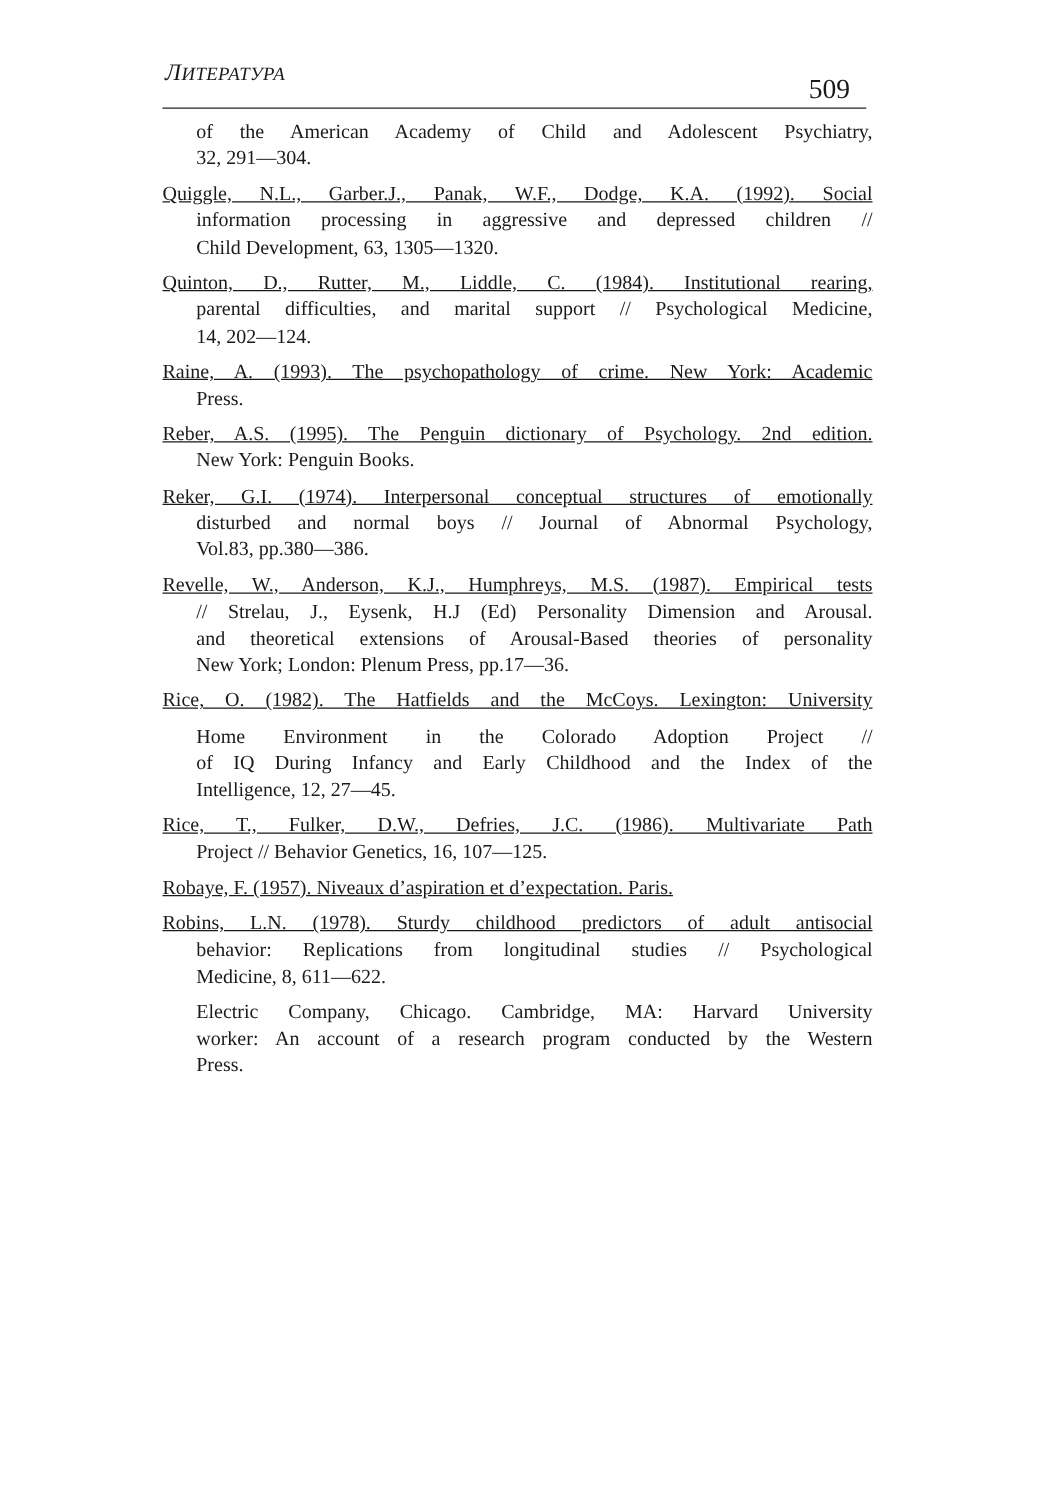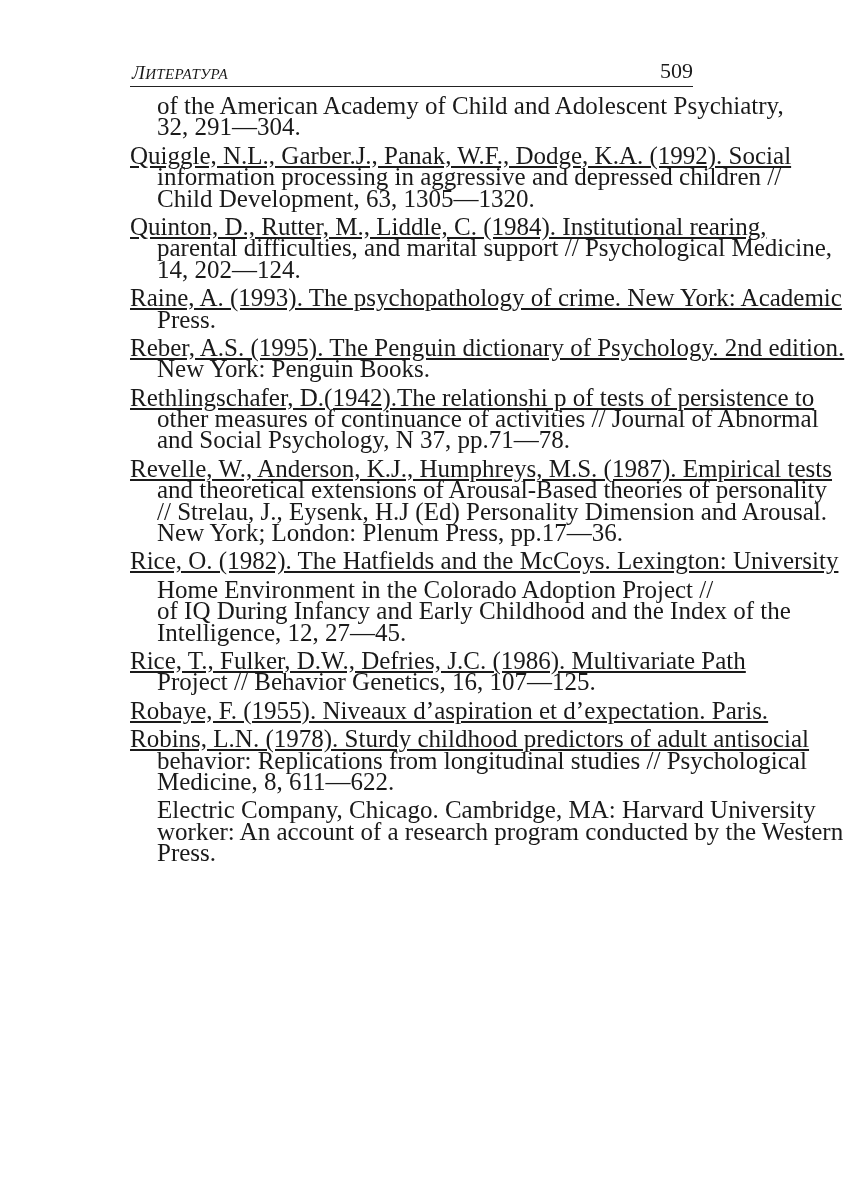--- a/index.html
+++ b/index.html
@@ -11,35 +11,35 @@
     font-family: "Liberation Serif", "DejaVu Serif", serif;
     color: #1a1a1a;
   }
   .page-header {
     position: absolute;
     left: 130px; top: 48px;
     width: 563px; height: 38px;
     border-bottom: 1.5px solid #222;
   }
   .running-title {
-    position: absolute; left: 2px; bottom: 2px;
+    position: absolute; left: 2px; bottom: 16px;
     font-style: italic;
     font-size: 19px;
     letter-spacing: 0.3px;
   }
   .running-title .sc { font-size: 15px; }
   .page-number {
-    position: absolute; right: 0; bottom: 2px;
+    position: absolute; right: 13px; bottom: 2px;
     font-size: 22px;
   }
   .refs {
     position: absolute;
     left: 130px; top: 95px;
     width: 568px;
-    font-size: 25px;
+    font-size: 16px;
     line-height: 21.4px;
   }
   .ref {
     margin-bottom: 7px;
     padding-left: 27px;
   }
   .ref .line {
     display: block;
     text-align: justify;
     text-align-last: justify;
@@ -75,44 +75,44 @@
     </div>
     <div class="ref">
       <span class="line first">Raine, A. (1993). The psychopathology of crime. New York: Academic</span>
       <span class="line last">Press.</span>
     </div>
     <div class="ref">
       <span class="line first">Reber, A.S. (1995). The Penguin dictionary of Psychology. 2nd edition.</span>
       <span class="line last">New York: Penguin Books.</span>
     </div>
     <div class="ref">
-      <span class="line first">Rethlingschafer, D.(1942).The relationshi p of tests of persistence to</span>
-      <span class="line">other measures of continuance of activities // Journal of Abnormal</span>
-      <span class="line last">and Social Psychology, N 37, pp.71—78.</span>
+      <span class="line first">Reker, G.I. (1974). Interpersonal conceptual structures of emotionally</span>
+      <span class="line">disturbed and normal boys // Journal of Abnormal Psychology,</span>
+      <span class="line last">Vol.83, pp.380—386.</span>
     </div>
     <div class="ref">
       <span class="line first">Revelle, W., Anderson, K.J., Humphreys, M.S. (1987). Empirical tests</span>
+      <span class="line">// Strelau, J., Eysenk, H.J (Ed) Personality Dimension and Arousal.</span>
       <span class="line">and theoretical extensions of Arousal-Based theories of personality</span>
-      <span class="line">// Strelau, J., Eysenk, H.J (Ed) Personality Dimension and Arousal.</span>
       <span class="line last">New York; London: Plenum Press, pp.17—36.</span>
     </div>
     <div class="ref">
       <span class="line first">Rice, O. (1982). The Hatfields and the McCoys. Lexington: University</span>
     </div>
     <div class="ref">
       <span class="line">Home Environment in the Colorado Adoption Project //</span>
       <span class="line">of IQ During Infancy and Early Childhood and the Index of the</span>
       <span class="line last">Intelligence, 12, 27—45.</span>
     </div>
     <div class="ref">
       <span class="line first">Rice, T., Fulker, D.W., Defries, J.C. (1986). Multivariate Path</span>
       <span class="line last">Project // Behavior Genetics, 16, 107—125.</span>
     </div>
     <div class="ref">
-      <span class="line first last">Robaye, F. (1955). Niveaux d’aspiration et d’expectation. Paris.</span>
+      <span class="line first last">Robaye, F. (1957). Niveaux d’aspiration et d’expectation. Paris.</span>
     </div>
     <div class="ref">
       <span class="line first">Robins, L.N. (1978). Sturdy childhood predictors of adult antisocial</span>
       <span class="line">behavior: Replications from longitudinal studies // Psychological</span>
       <span class="line last">Medicine, 8, 611—622.</span>
     </div>
     <div class="ref">
       <span class="line">Electric Company, Chicago. Cambridge, MA: Harvard University</span>
       <span class="line">worker: An account of a research program conducted by the Western</span>
       <span class="line last">Press.</span>

